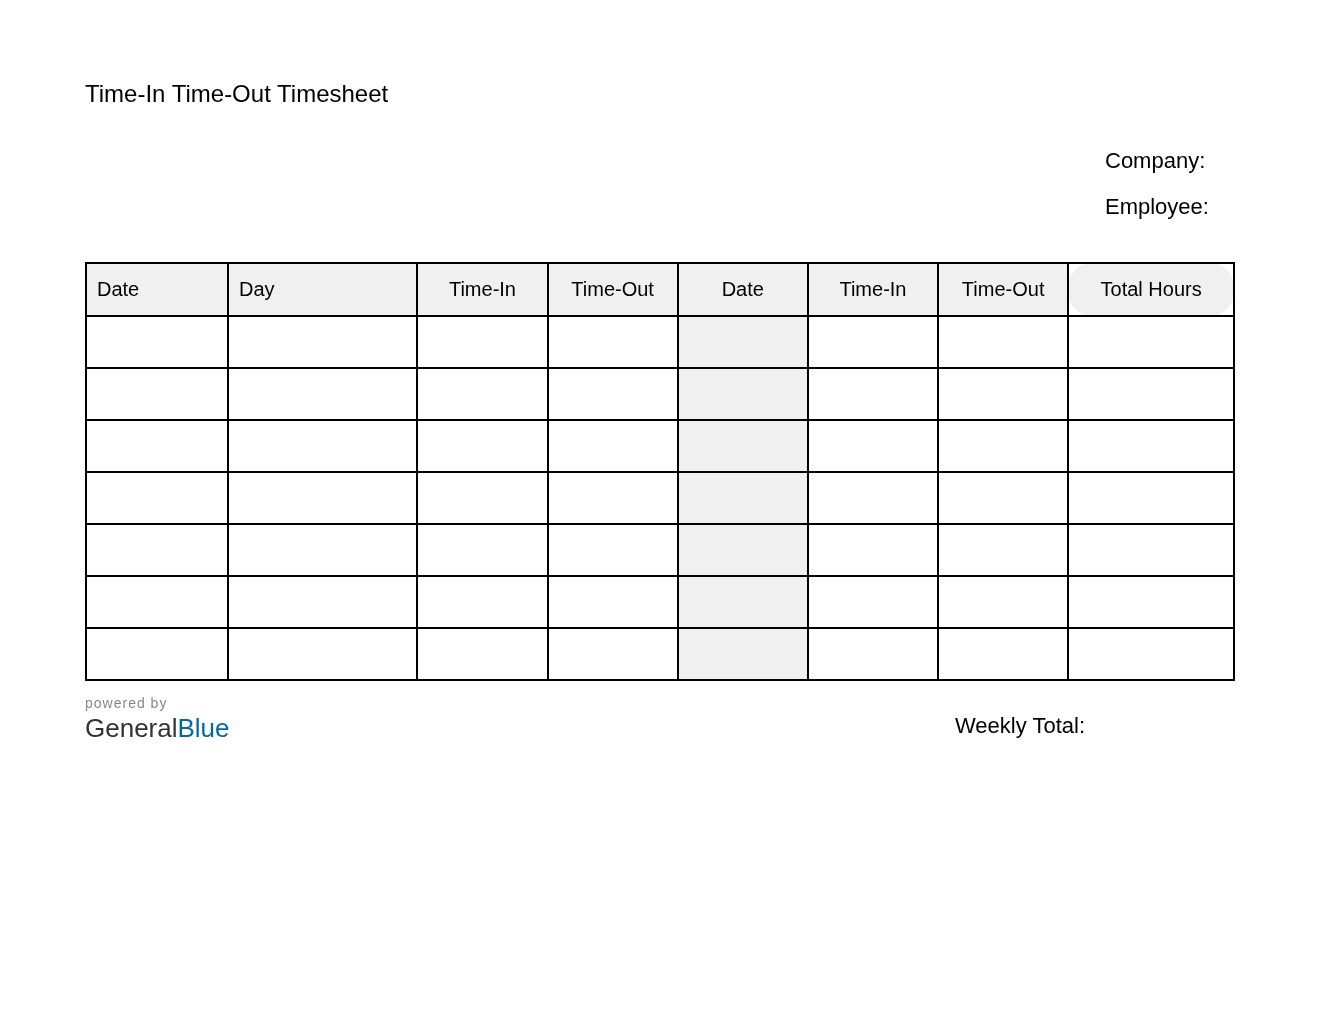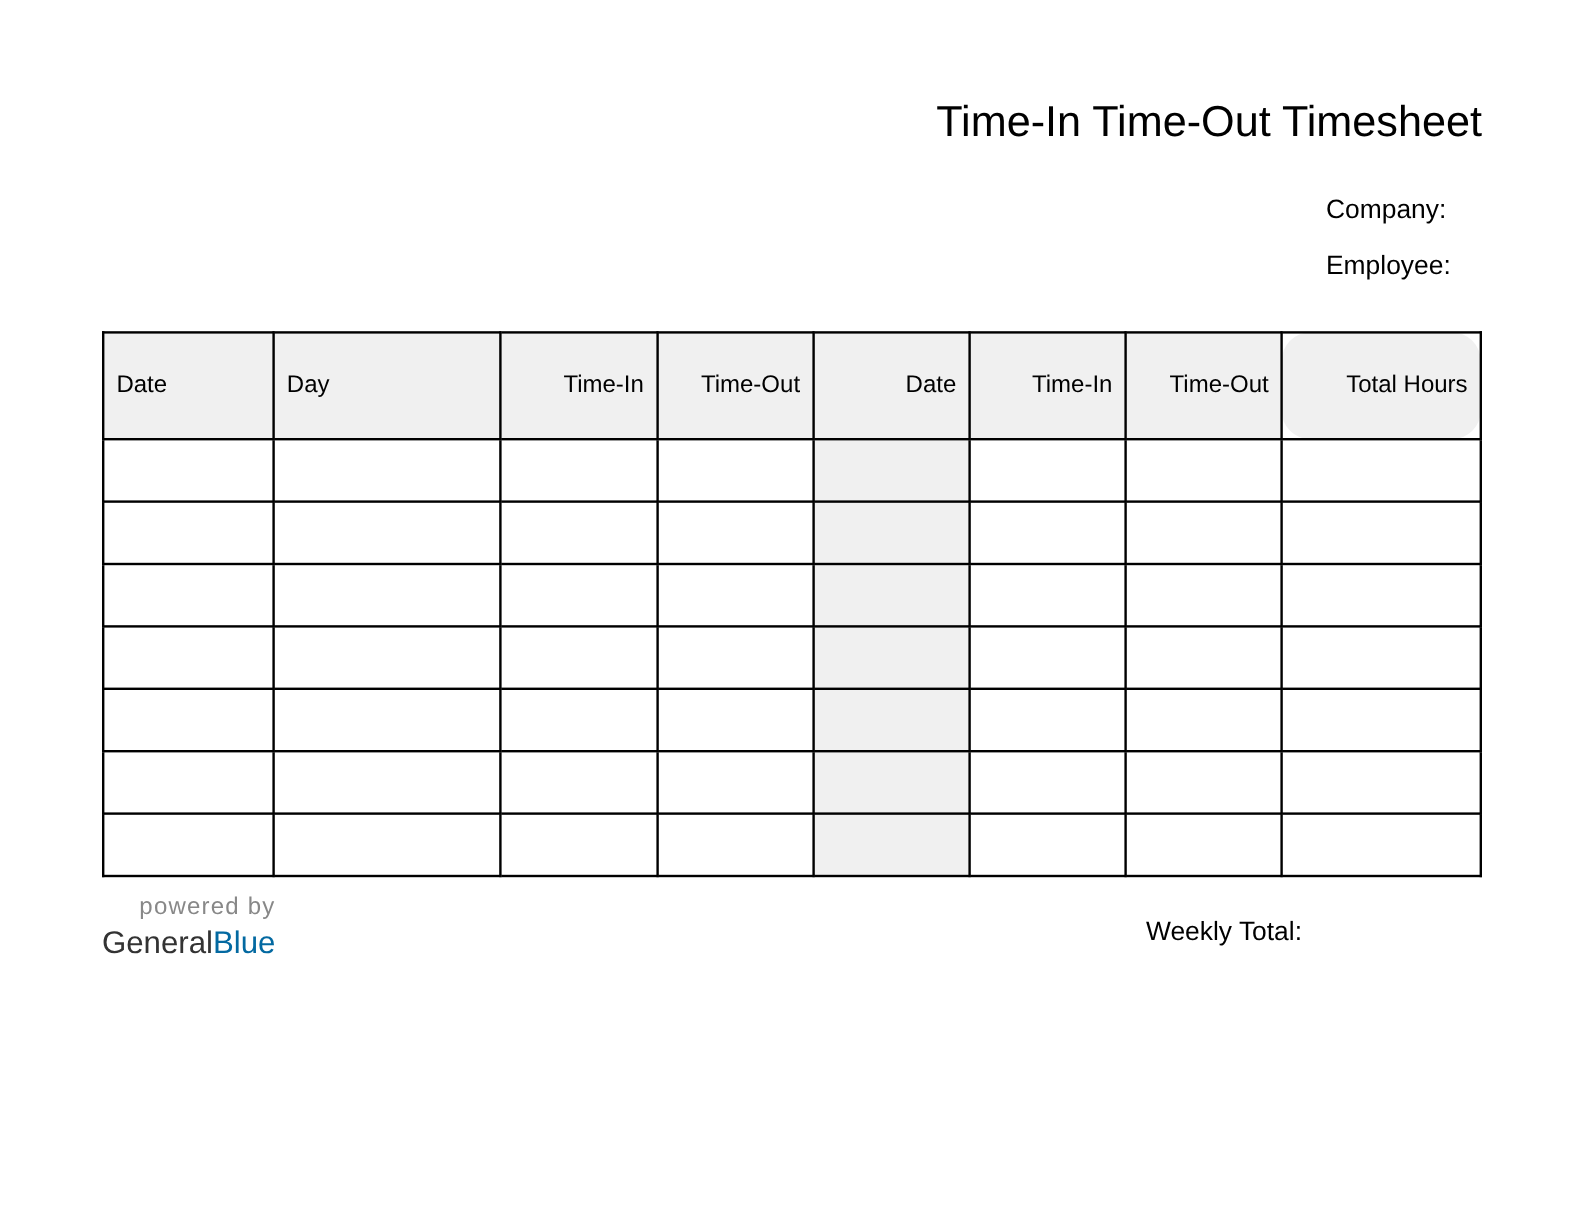--- a/index.html
+++ b/index.html
@@ -9,22 +9,22 @@
     }
     body {
       font-family: Arial, Helvetica, sans-serif;
       background: #ffffff;
       width: 1320px;
       height: 1020px;
       padding: 80px 85px;
       color: #000;
     }
     .title {
-      text-align: right;
-      font-size: 36px;
+      text-align: left;
+      font-size: 24px;
       font-weight: normal;
       margin-bottom: 40px;
     }
     .info-section {
       margin-bottom: 40px;
     }
     .info-row {
       display: flex;
       align-items: flex-end;
       margin-bottom: 18px;
@@ -42,27 +42,27 @@
       margin-left: 5px;
     }
     table {
       width: 100%;
       border-collapse: collapse;
       border: 2px solid #000;
     }
     th {
       background: #f0f0f0;
       border: 2px solid #000;
-      padding: 32px 10px;
+      padding: 14px 10px;
       font-size: 20px;
       font-weight: normal;
       text-align: left;
     }
     th.center {
-      text-align: right;
+      text-align: center;
     }
     td {
       border: 2px solid #000;
       height: 52px;
       padding: 0 8px;
     }
     td.lunch-col {
       background: #f0f0f0;
     }
     .col-date { width: 12%; }
@@ -70,24 +70,23 @@
     .col-time { width: 11%; }
     .col-lunch { width: 11%; }
     .col-total { width: 14%; border-radius: 24px; }
     .footer {
       display: flex;
       justify-content: space-between;
       align-items: flex-start;
       margin-top: 14px;
     }
     .powered-by {
-      font-size: 20px;
+      font-size: 14px;
       color: #888;
       letter-spacing: 1px;
-      text-align: right;
     }
     .brand {
       font-size: 26px;
       color: #333;
       margin-top: 2px;
     }
     .brand-blue {
       color: #0369a1;
     }
     .weekly-total {

